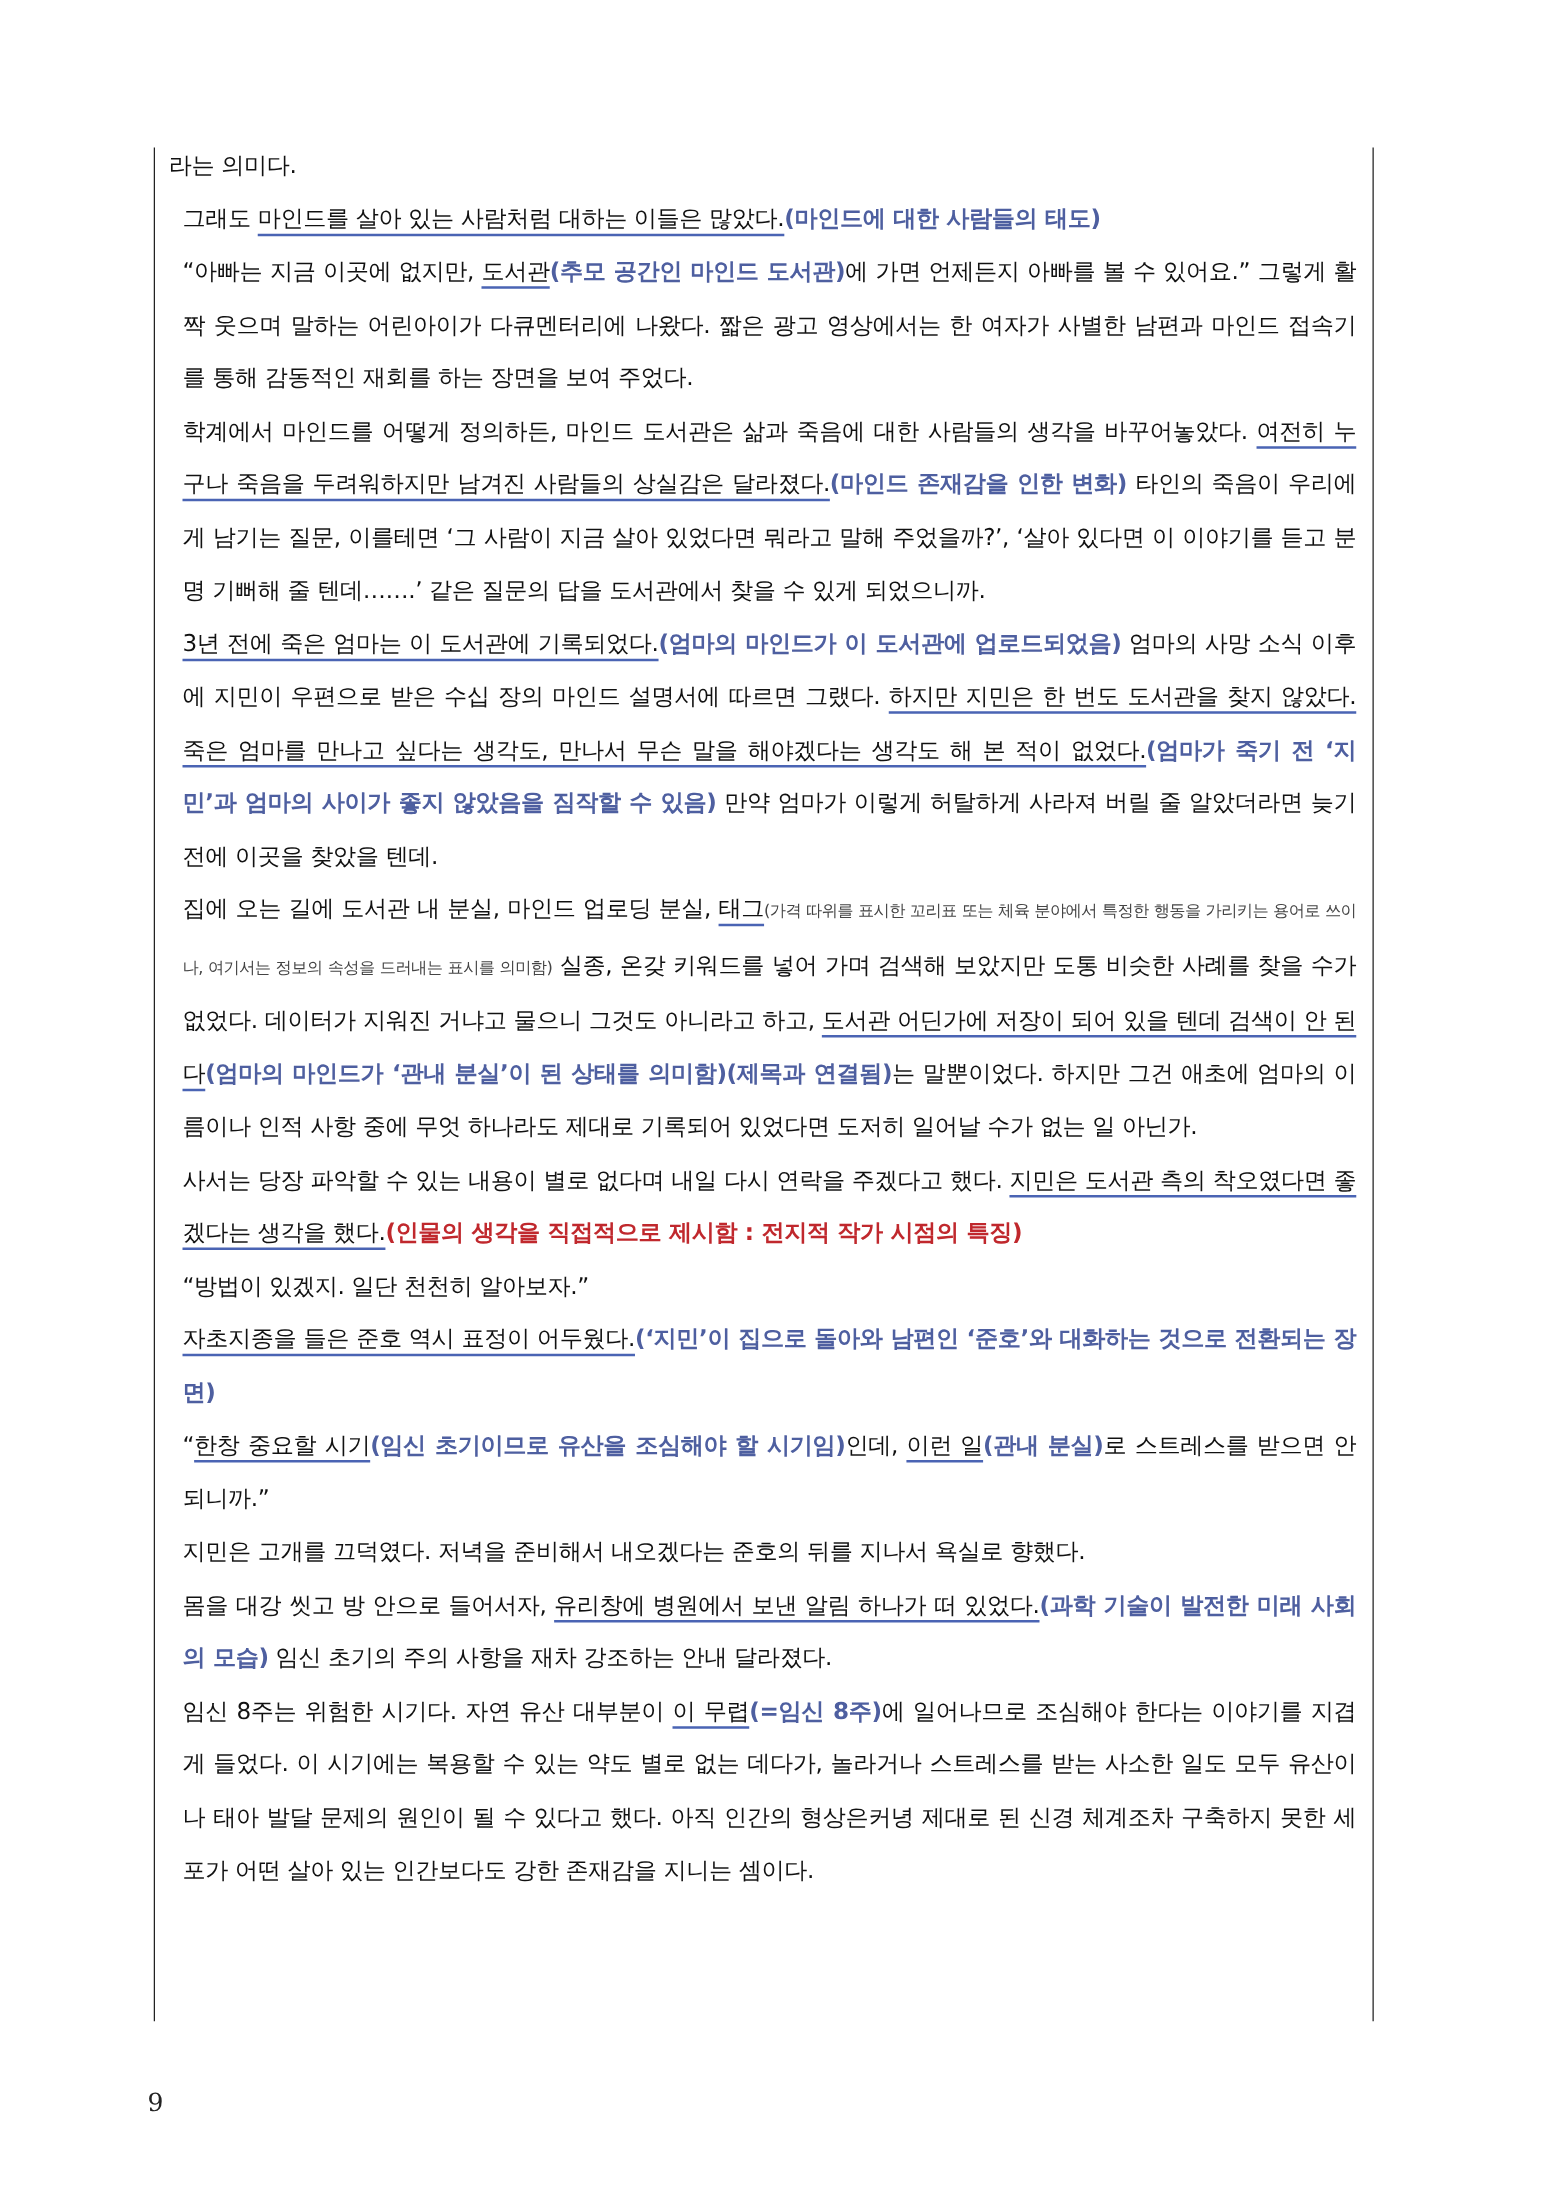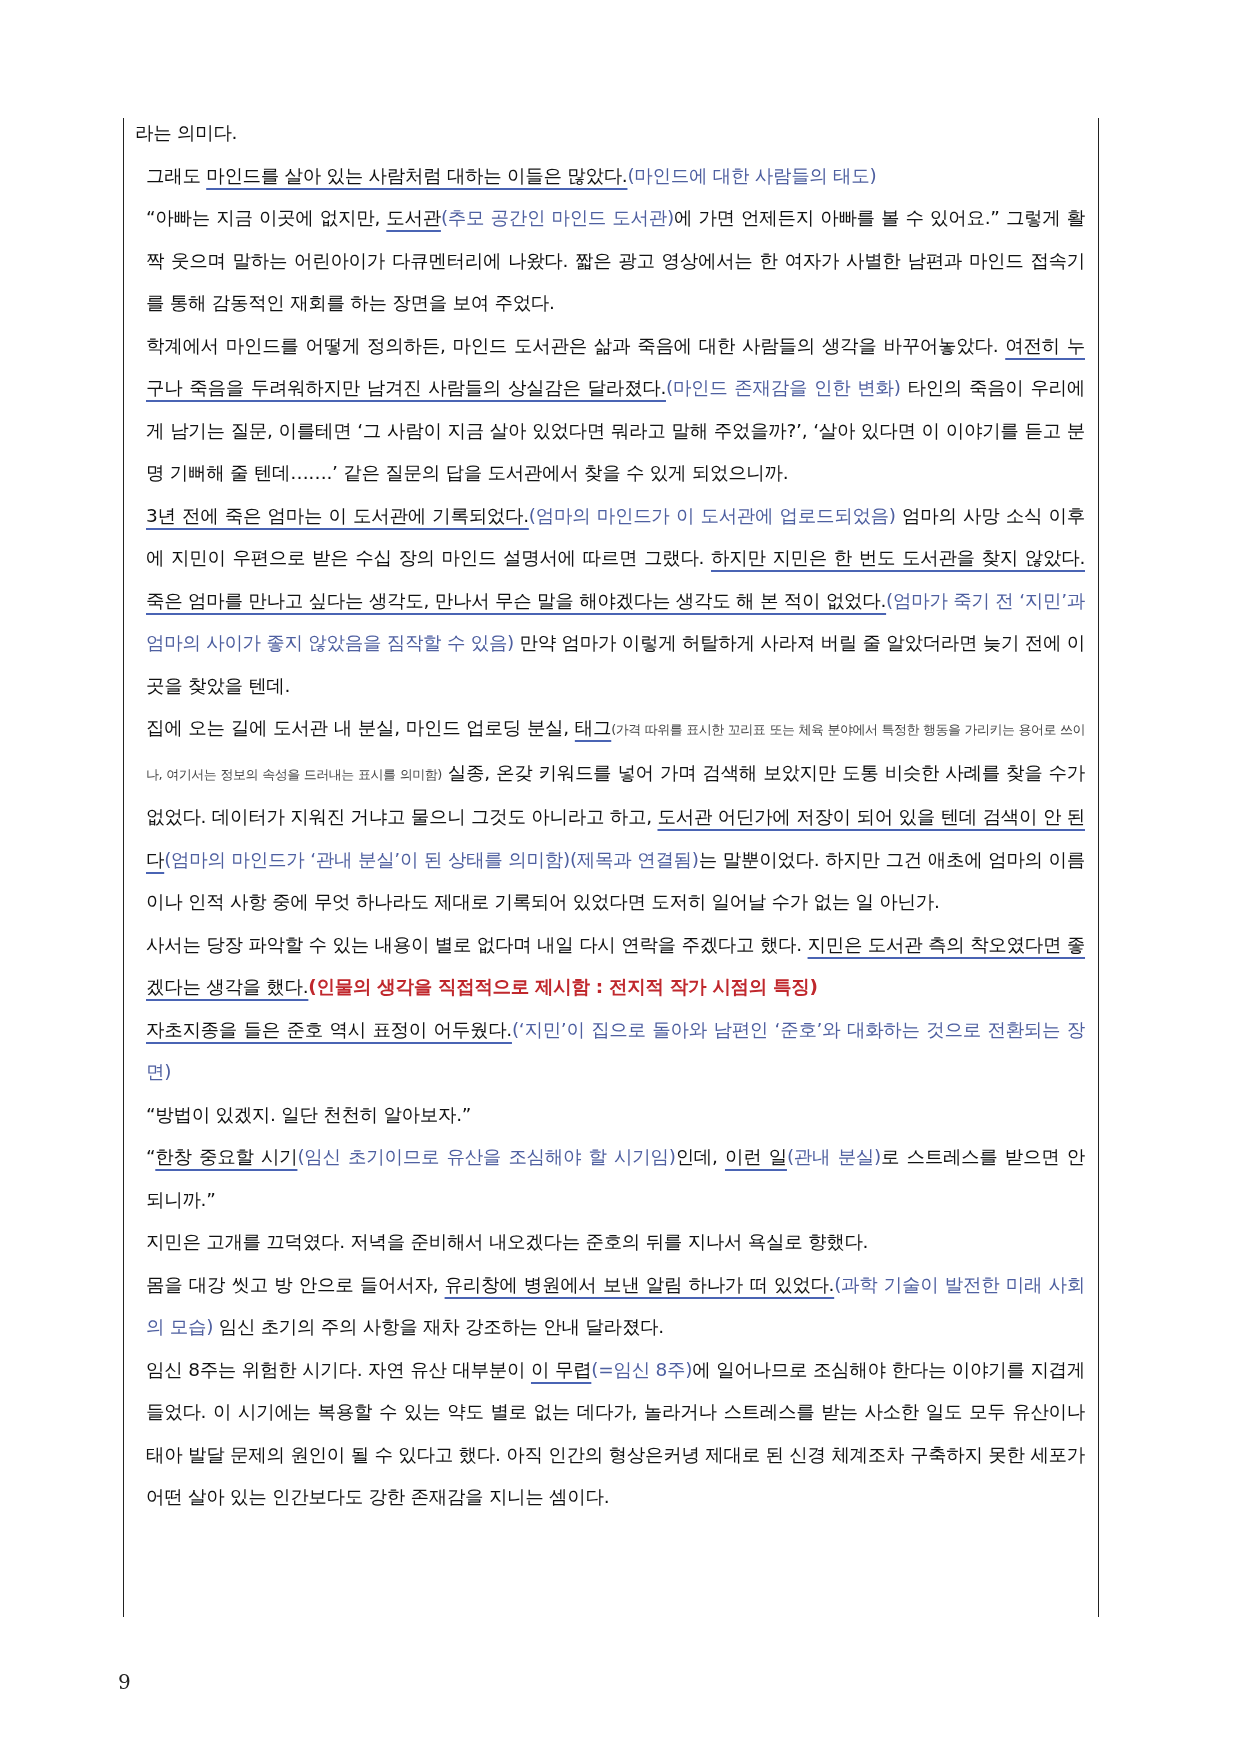--- a/index.html
+++ b/index.html
@@ -5,39 +5,39 @@
   html, body { margin: 0; padding: 0; background: #ffffff; }
   body { width: 1240px; height: 1754px; position: relative; overflow: hidden;
          font-family: "DejaVu Sans", "Liberation Sans", sans-serif; color: #111; }
   .frame { position: absolute; left: 123px; top: 118px; width: 974px; height: 1499px;
            border-left: 1.5px solid #222; border-right: 1.5px solid #222; }
   .content { position: absolute; left: 135px; top: 112px; width: 950px;
              font-size: 18.5px; line-height: 42.5px; letter-spacing: -0.3px; text-align: justify; }
   .p { margin: 0; }
   .ind { padding-left: 11px; }
   .u { text-decoration: underline; text-decoration-color: #4a64b4; text-underline-offset: 6px; text-decoration-thickness: 1.5px; font-weight: normal; }
-  .note { color: #4e5fa0; font-weight: normal; }
+  .note { color: #4e5fa0; font-weight: bold; }
   .red { color: #c0282d; font-weight: bold; margin-top: 17px; }
   .small { font-size: 13px; color: #444; letter-spacing: -0.5px; }
   .page-num { position: absolute; left: 118px; top: 1670px; font-family: "DejaVu Serif", "Liberation Serif", serif; font-size: 20px; color: #222; }
 </style>
 </head>
 <body>
 
 <div class="frame"></div>
 
 <div class="content">
   <p class="p"><span class="">라는 의미다.</span></p>
   <p class="p ind"><span class="">그래도 </span><span class="u">마인드를 살아 있는 사람처럼 대하는 이들은 많았다.</span><span class="note">(마인드에 대한 사람들의 태도)</span></p>
   <p class="p ind"><span class="">“아빠는 지금 이곳에 없지만, </span><span class="u">도서관</span><span class="note">(추모 공간인 마인드 도서관)</span><span class="">에 가면 언제든지 아빠를 볼 수 있어요.” 그렇게 활짝 웃으며 말하는 어린아이가 다큐멘터리에 나왔다. 짧은 광고 영상에서는 한 여자가 사별한 남편과 마인드 접속기를 통해 감동적인 재회를 하는 장면을 보여 주었다.</span></p>
   <p class="p ind"><span class="">학계에서 마인드를 어떻게 정의하든, 마인드 도서관은 삶과 죽음에 대한 사람들의 생각을 바꾸어놓았다. </span><span class="u">여전히 누구나 죽음을 두려워하지만 남겨진 사람들의 상실감은 달라졌다.</span><span class="note">(마인드 존재감을 인한 변화)</span><span class=""> 타인의 죽음이 우리에게 남기는 질문, 이를테면 ‘그 사람이 지금 살아 있었다면 뭐라고 말해 주었을까?’, ‘살아 있다면 이 이야기를 듣고 분명 기뻐해 줄 텐데…….’ 같은 질문의 답을 도서관에서 찾을 수 있게 되었으니까.</span></p>
   <p class="p ind"><span class="u">3년 전에 죽은 엄마는 이 도서관에 기록되었다.</span><span class="note">(엄마의 마인드가 이 도서관에 업로드되었음)</span><span class=""> 엄마의 사망 소식 이후에 지민이 우편으로 받은 수십 장의 마인드 설명서에 따르면 그랬다. </span><span class="u">하지만 지민은 한 번도 도서관을 찾지 않았다. 죽은 엄마를 만나고 싶다는 생각도, 만나서 무슨 말을 해야겠다는 생각도 해 본 적이 없었다.</span><span class="note">(엄마가 죽기 전 ‘지민’과 엄마의 사이가 좋지 않았음을 짐작할 수 있음)</span><span class=""> 만약 엄마가 이렇게 허탈하게 사라져 버릴 줄 알았더라면 늦기 전에 이곳을 찾았을 텐데.</span></p>
   <p class="p ind"><span class="">집에 오는 길에 도서관 내 분실, 마인드 업로딩 분실, </span><span class="u">태그</span><span class="small">(가격 따위를 표시한 꼬리표 또는 체육 분야에서 특정한 행동을 가리키는 용어로 쓰이나, 여기서는 정보의 속성을 드러내는 표시를 의미함)</span><span class=""> 실종, 온갖 키워드를 넣어 가며 검색해 보았지만 도통 비슷한 사례를 찾을 수가 없었다. 데이터가 지워진 거냐고 물으니 그것도 아니라고 하고, </span><span class="u">도서관 어딘가에 저장이 되어 있을 텐데 검색이 안 된다</span><span class="note">(엄마의 마인드가 ‘관내 분실’이 된 상태를 의미함)(제목과 연결됨)</span><span class="">는 말뿐이었다. 하지만 그건 애초에 엄마의 이름이나 인적 사항 중에 무엇 하나라도 제대로 기록되어 있었다면 도저히 일어날 수가 없는 일 아닌가.</span></p>
   <p class="p ind"><span class="">사서는 당장 파악할 수 있는 내용이 별로 없다며 내일 다시 연락을 주겠다고 했다. </span><span class="u">지민은 도서관 측의 착오였다면 좋겠다는 생각을 했다.</span><span class="red">(인물의 생각을 직접적으로 제시함 : 전지적 작가 시점의 특징)</span></p>
+  <p class="p ind"><span class="">“방법이 있겠지. 일단 천천히 알아보자.”</span></p>
   <p class="p ind"><span class="u">자초지종을 들은 준호 역시 표정이 어두웠다.</span><span class="note">(‘지민’이 집으로 돌아와 남편인 ‘준호’와 대화하는 것으로 전환되는 장면)</span></p>
-  <p class="p ind"><span class="">“방법이 있겠지. 일단 천천히 알아보자.”</span></p>
   <p class="p ind"><span class="">“</span><span class="u">한창 중요할 시기</span><span class="note">(임신 초기이므로 유산을 조심해야 할 시기임)</span><span class="">인데, </span><span class="u">이런 일</span><span class="note">(관내 분실)</span><span class="">로 스트레스를 받으면 안 되니까.”</span></p>
   <p class="p ind"><span class="">지민은 고개를 끄덕였다. 저녁을 준비해서 내오겠다는 준호의 뒤를 지나서 욕실로 향했다.</span></p>
   <p class="p ind"><span class="">몸을 대강 씻고 방 안으로 들어서자, </span><span class="u">유리창에 병원에서 보낸 알림 하나가 떠 있었다.</span><span class="note">(과학 기술이 발전한 미래 사회의 모습)</span><span class=""> 임신 초기의 주의 사항을 재차 강조하는 안내 달라졌다.</span></p>
   <p class="p ind"><span class="">임신 8주는 위험한 시기다. 자연 유산 대부분이 </span><span class="u">이 무렵</span><span class="note">(=임신 8주)</span><span class="">에 일어나므로 조심해야 한다는 이야기를 지겹게 들었다. 이 시기에는 복용할 수 있는 약도 별로 없는 데다가, 놀라거나 스트레스를 받는 사소한 일도 모두 유산이나 태아 발달 문제의 원인이 될 수 있다고 했다. 아직 인간의 형상은커녕 제대로 된 신경 체계조차 구축하지 못한 세포가 어떤 살아 있는 인간보다도 강한 존재감을 지니는 셈이다.</span></p>
 </div>
 
 <div class="page-num">9</div>
 
 </body></html>

